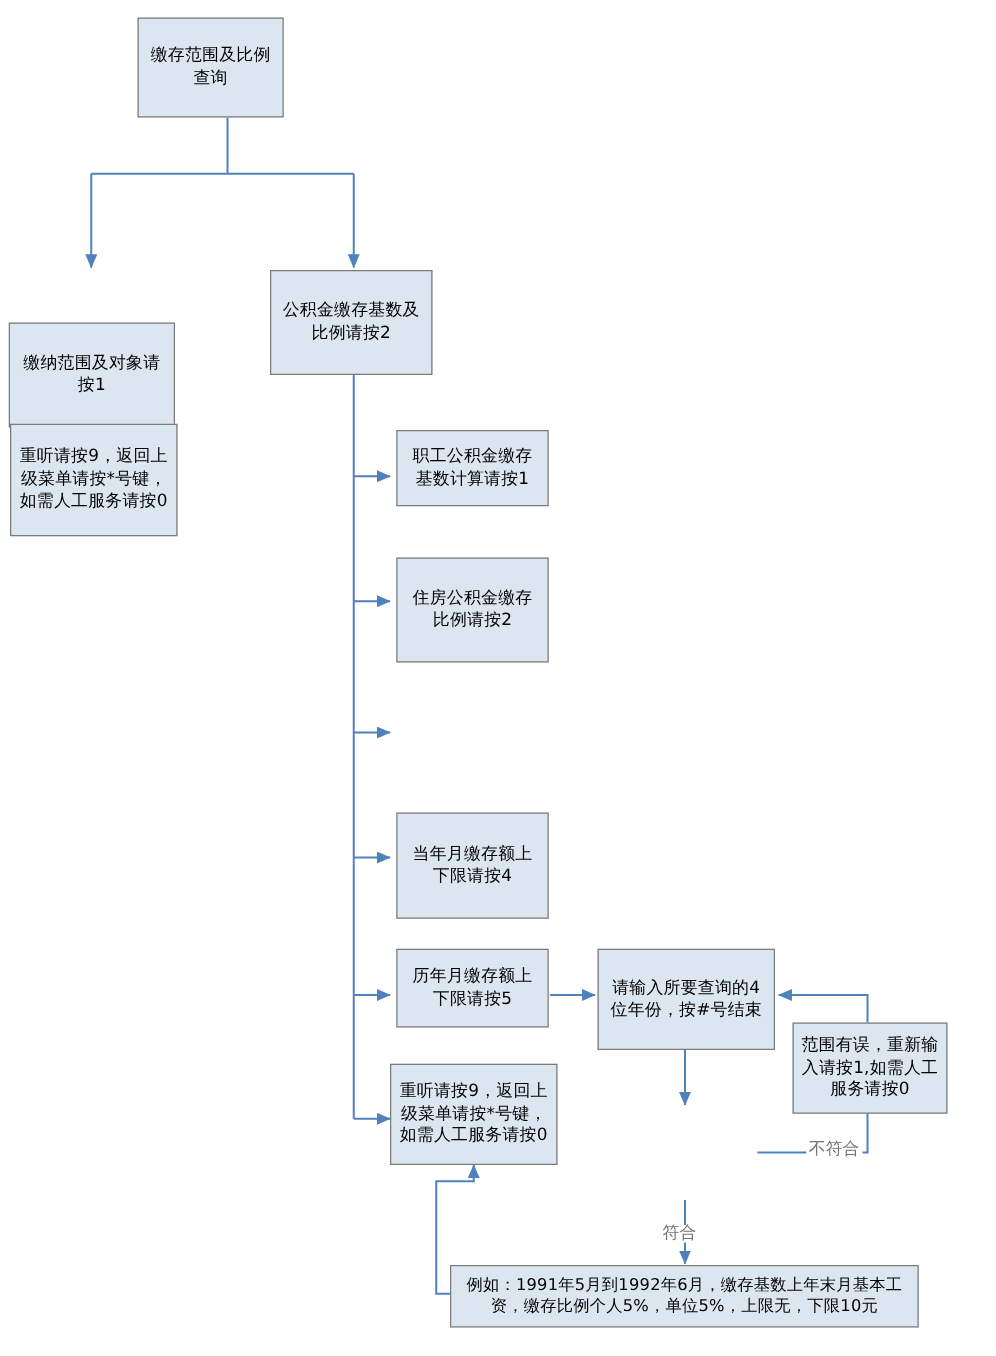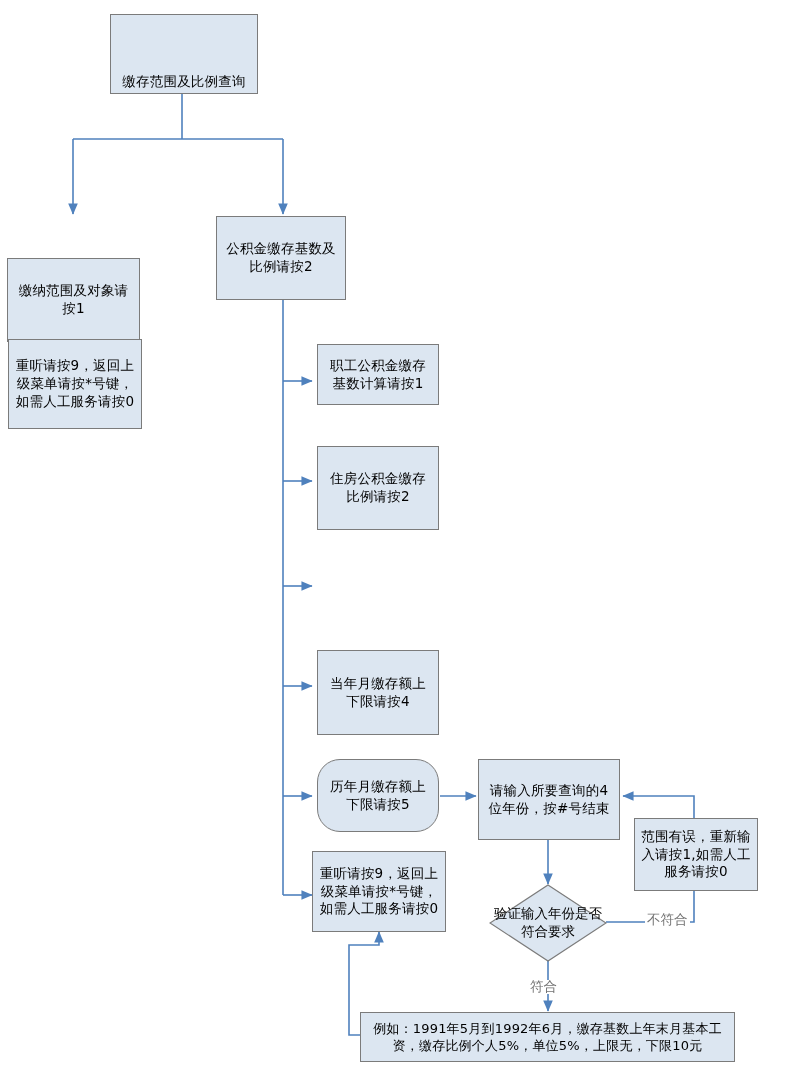--- a/index.html
+++ b/index.html
@@ -118,21 +118,21 @@
       <path d="M606,922 L694,922 L694,872" marker-end="url(#arrow)"></path>
 
       <path d="M694,842 L694,796 L623,796" marker-end="url(#arrow)"></path>
 
       <path d="M548,960 L548,1011" marker-end="url(#arrow)"></path>
 
       <path d="M360,1035 L349,1035 L349,945 L379,945 L379,932" marker-end="url(#arrow)"></path>
     </g>
   </svg>
 
-  <div class="node" style="left:110px; top:14px; width:148px; height:80px;align-items:flex-end;">
+  <div class="node" style="left:110px; top:14px; width:117px; height:80px;">
     <span class="txt">缴存范围及比例查询</span>
   </div>
 
   <div class="node" style="left:7px; top:216px; width:133px; height:84px;margin-top:42px;">
     <span class="txt">缴纳范围及对象请按1</span>
   </div>
 
   <div class="node" style="left:216px; top:216px; width:130px; height:84px;">
     <span class="txt">公积金缴存基数及比例请按2</span>
   </div>
@@ -147,42 +147,36 @@
 
   <div class="node" style="left:317px; top:446px; width:122px; height:84px;">
     <span class="txt">住房公积金缴存比例请按2</span>
   </div>
 
 
   <div class="node" style="left:317px; top:650px; width:122px; height:85px;">
     <span class="txt">当年月缴存额上下限请按4</span>
   </div>
 
-  <div class="node" style="left:317px; top:759px; width:122px; height:73px;border-radius:23px;">
+  <div class="node" style="left:317px; top:759px; width:122px; height:63px;">
     <span class="txt">历年月缴存额上下限请按5</span>
   </div>
 
   <div class="node" style="left:312px; top:851px; width:134px; height:81px;">
     <span class="txt">重听请按9，返回上级菜单请按*号键，如需人工服务请按0</span>
   </div>
 
   <div class="node" style="left:478px; top:759px; width:142px; height:81px;">
     <span class="txt">请输入所要查询的4位年份，按#号结束</span>
   </div>
 
   <div class="node" style="left:634px; top:818px; width:124px; height:73px;">
     <span class="txt">范围有误，重新输入请按1,如需人工服务请按0</span>
   </div>
 
-  <div class="diamond-wrap" style="left:489px; top:884px; width:118px; height:78px;">
-    <svg width="118" height="78" viewBox="0 0 118 78">
-      <polygon points="59,1 117,39 59,77 1,39" fill="#dce6f1" stroke="#7b7b7b" stroke-width="1.2"></polygon>
-    </svg>
-    <div class="diamond-label">验证输入年份是否符合要求</div>
-  </div>
 
   <div class="node wide" style="left:360px; top:1012px; width:375px; height:50px; font-size:13px;">
     <span class="txt">例如：1991年5月到1992年6月，缴存基数上年末月基本工资，缴存比例个人5%，单位5%，上限无，下限10元</span>
   </div>
 
   <div class="edge-label" style="left:645px; top:913px;">不符合</div>
   <div class="edge-label" style="left:528px; top:980px;">符合</div>
 
 </div>
 

